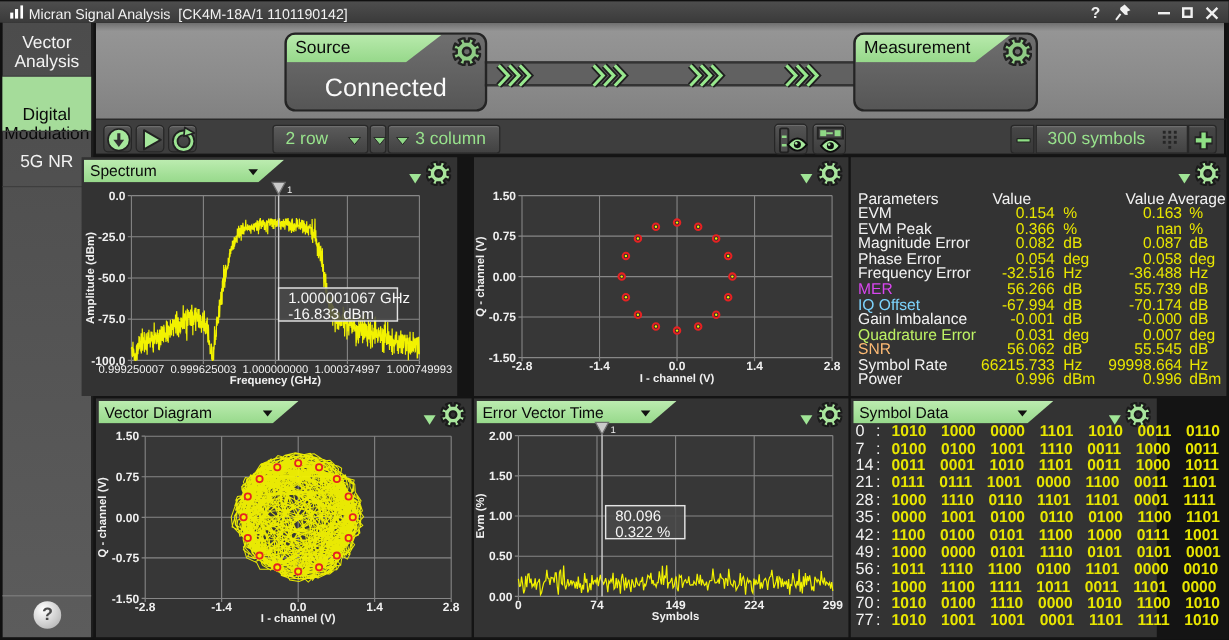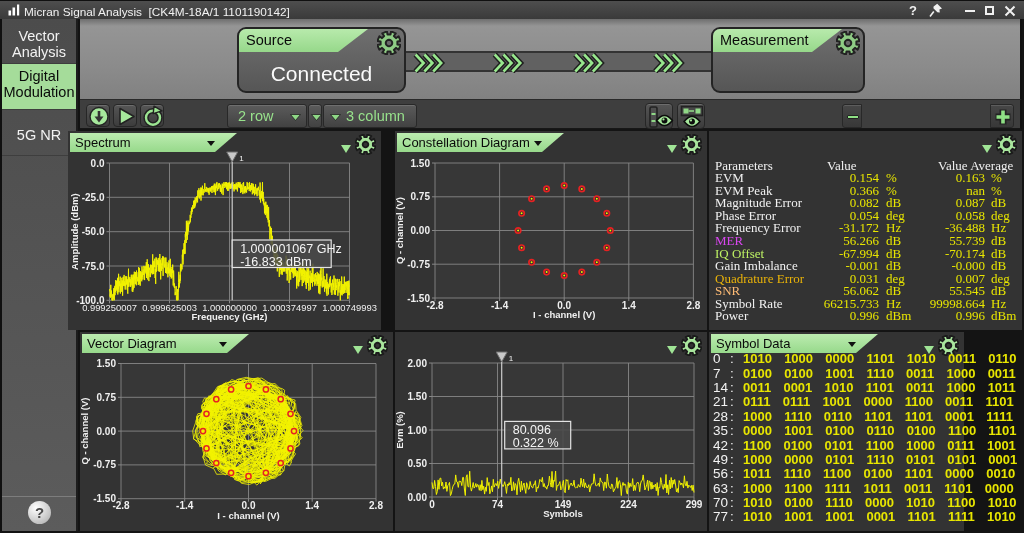--- a/index.html
+++ b/index.html
@@ -8,21 +8,21 @@
 #sidebar { position:absolute; left:0; top:19px; width:78px; height:512px; background:linear-gradient(180deg,#4c4c4c,#5c5c5c); border-left:2px solid #101010; border-right:2px solid #1d1d1d; }
 #topgray { position:absolute; left:80px; top:19px; width:942px; height:80px; background:linear-gradient(180deg,#6e6e6e 0px,#959595 7px,#8b8b8b 60%,#818181 100%); border-right:2px solid #101010; }
 #toolbar { position:absolute; left:80px; top:99px; width:942px; height:31px; background:#3e3e3e; border-top:1px solid #292929; border-bottom:2px solid #171717; border-right:2px solid #101010; }
 #panelbg { position:absolute; left:78px; top:129px; width:946px; height:404px; background:#141414; }
 .panel { position:absolute; background:#333333; }
 .tab { position:absolute; left:2px; top:2px; height:19px; background:linear-gradient(180deg,#bcecb0,#97d98b); clip-path:polygon(0 0,100% 0,calc(100% - 22px) 100%,0 100%); }
 .tabt { position:absolute; left:5px; top:2px; font-size:13px; color:#0a0a0a; white-space:nowrap; }
 .tabarr { position:absolute; top:8px; width:0; height:0; border-left:4.5px solid transparent; border-right:4.5px solid transparent; border-top:5.5px solid #111; }
 .hdr-tri { position:absolute; right:30px; top:14px; width:0; height:0; border-left:5.5px solid transparent; border-right:5.5px solid transparent; border-top:8px solid #a0e596; }
 .hdr-gear { position:absolute; right:5px; top:2.5px; }
-.esd { position:absolute; left:0; top:0; width:100%; height:100%; font-size:13px;font-family:Liberation Serif, serif; }
+.esd { position:absolute; left:0; top:0; width:100%; height:100%; font-size:13px; }
 .esr { position:absolute; left:6px; width:307px; height:13px; color:#e8e600; white-space:nowrap; }
 .esr .c0 { position:absolute; left:0; }
 .esr .c1 { position:absolute; left:93px; width:71px; text-align:right; }
 .esr .c2 { position:absolute; left:171px; }
 .esr .c3 { position:absolute; left:198px; width:72px; text-align:right; }
 .esr .c4 { position:absolute; left:276px; }
 .sdt { position:absolute; left:0; top:0; width:100%; height:100%; }
 .sdr { position:absolute; left:0; height:14px; font-size:13px; }
 .sdr .si { position:absolute; left:4px; color:#f2f2f2; font-size:13.5px; }
 .sdr .sc { position:absolute; left:21px; color:#f2f2f2; font-size:13.5px; }
@@ -54,21 +54,21 @@
         </svg></span>
   <span class="abs" style="left:965px;top:9px;width:10px;height:2.4px;background:#f0f0f0"></span>
   <span class="abs" style="left:985px;top:5px;width:9px;height:9px;border:2px solid #f0f0f0"></span>
   <svg width="12" height="12" viewBox="0 0 12 12" style="position:absolute;left:1004px;top:4px">
    <path d="M1.5,1.5 L10.5,10.5 M10.5,1.5 L1.5,10.5" stroke="#f0f0f0" stroke-width="2"></path>
       </svg>
  </div>
  <div id="sidebar">
   <div class="sideitem" style="top:9px">Vector<br>Analysis</div>
   <div class="sep" style="top:44px"></div>
-  <div class="sideitem" style="top:45px;height:45px;background:#a5dc9a;color:#0a0a0a;padding-top:4px">Digital<br>Modulation</div>
+  <div class="sideitem" style="top:45px;height:45px;background:#a5dc9a;color:#0a0a0a;padding-top:24px">Digital<br>Modulation</div>
   <div class="sep" style="top:90px"></div>
   <div class="sideitem" style="top:108px">5G NR</div>
   <div class="sep" style="top:136px"></div>
   <div class="sep" style="top:477px;background:#7d7d7d"></div>
   <div class="abs" style="left:26px;top:482px;width:23px;height:23px;border-radius:50%;background:radial-gradient(circle at 35% 30%,#ffffff,#d0d0d0 55%,#a8a8a8);text-align:center;font-weight:bold;font-size:15px;color:#4a4a4a;line-height:23px">?</div>
  </div>
  <div class="abs" style="left:390px;top:51px;width:322px;height:21px;background:#616161;border-top:2px solid #333;border-bottom:2px solid #333">
       <svg width="330" height="20" viewBox="0 0 330 20" style="position:absolute;left:0;top:0">
         <path d="M25.6,1.5 L33.6,10 L25.6,18.5" fill="none" stroke="#1f1f1f" stroke-width="5.6"></path>
         <path d="M34.400000000000006,1.5 L42.400000000000006,10 L34.400000000000006,18.5" fill="none" stroke="#1f1f1f" stroke-width="5.6"></path>
@@ -160,20 +160,37 @@
         <rect x="3.5" y="2.5" width="21" height="9" fill="#474747" stroke="#222" stroke-width="1.6"></rect>
         <rect x="5.5" y="4.5" width="5" height="5" fill="#8fd886"></rect>
         <rect x="17.5" y="4.5" width="5" height="5" fill="#8fd886"></rect>
         <line x1="10.5" y1="7" x2="16" y2="7" stroke="#8fd886" stroke-width="1.6"></line>
         <path d="M6.114999999999999,17.5 Q14,7.4300000000000015 21.885,17.5 Q14,27.57 6.114999999999999,17.5 Z" fill="#a6e89c" stroke="#0d0d0d" stroke-width="1.6"></path>
         <circle cx="14" cy="17.5" r="2.945" fill="#0d0d0d"></circle>
         <circle cx="12.955" cy="16.455" r="1.14" fill="#a6e89c"></circle>
       </svg></div>
  <div class="dd" style="left:842px;width:20px;border-radius:3px 0 0 3px;background:linear-gradient(180deg,#474747,#383838)">
       <span class="abs" style="left:4px;top:10px;width:12px;height:3.6px;background:#8fe085;border:1px solid #222;border-radius:1px"></span>
+    </div>
+ <div class="dd" style="left:863px;width:127px;border-radius:0">
+      <span class="abs" style="left:9px;top:3px">300 symbols</span>
+      <span class="abs" style="left:103px;top:3px">
+        <svg width="16" height="18" viewBox="0 0 16 18" style="display:block">
+          <rect x="2.0" y="1.0" width="2.4" height="2.4" fill="#262626"></rect>
+          <rect x="6.6" y="1.0" width="2.4" height="2.4" fill="#262626"></rect>
+          <rect x="11.2" y="1.0" width="2.4" height="2.4" fill="#262626"></rect>
+          <rect x="2.0" y="5.2" width="2.4" height="2.4" fill="#262626"></rect>
+          <rect x="6.6" y="5.2" width="2.4" height="2.4" fill="#262626"></rect>
+          <rect x="11.2" y="5.2" width="2.4" height="2.4" fill="#262626"></rect>
+          <rect x="2.0" y="9.4" width="2.4" height="2.4" fill="#262626"></rect>
+          <rect x="6.6" y="9.4" width="2.4" height="2.4" fill="#262626"></rect>
+          <rect x="11.2" y="9.4" width="2.4" height="2.4" fill="#262626"></rect>
+          <rect x="6.6" y="13.6" width="2.4" height="2.4" fill="#262626"></rect>
+        </svg>
+      </span>
     </div>
  <div class="dd" style="left:990px;width:24px;border-radius:0 3px 3px 0;background:linear-gradient(180deg,#474747,#383838)">
    <svg width="22" height="22" viewBox="0 0 22 22" style="position:absolute;left:1px;top:1px">
         <path d="M11,3.5 L11,18.5 M3.5,11 L18.5,11" stroke="#222" stroke-width="7"></path>
         <path d="M11,4.5 L11,17.5 M4.5,11 L17.5,11" stroke="#8fe085" stroke-width="3.6"></path>
       </svg>
  </div>
  <div id="panelbg"></div>
  <div class="panel" style="left:68px;top:131px;width:313px;height:199px">
       <div class="tab" style="width:167px">
@@ -221,24 +238,20 @@
         <path d="M41.5,159.7 L41.7,158.2 L41.9,161.8 L42.1,165.6 L42.2,163.4 L42.4,166.7 L42.6,160.9 L42.8,153.8 L43.0,164.6 L43.2,165.6 L43.3,159.5 L43.5,161.0 L43.7,163.5 L43.9,169.3 L44.1,166.4 L44.3,163.3 L44.5,169.3 L44.6,168.9 L44.8,169.3 L45.0,169.3 L45.2,169.3 L45.4,162.8 L45.6,167.6 L45.7,157.5 L45.9,157.0 L46.1,157.8 L46.3,169.3 L46.5,158.6 L46.7,155.7 L46.9,154.8 L47.0,164.2 L47.2,158.1 L47.4,160.9 L47.6,159.9 L47.8,149.0 L48.0,159.8 L48.2,155.2 L48.3,149.9 L48.5,158.3 L48.7,155.5 L48.9,154.2 L49.1,154.4 L49.3,161.8 L49.4,154.2 L49.6,146.8 L49.8,163.5 L50.0,149.6 L50.2,153.8 L50.4,158.1 L50.6,142.8 L50.7,149.9 L50.9,161.2 L51.1,153.8 L51.3,150.8 L51.5,155.2 L51.7,150.1 L51.8,154.4 L52.0,150.1 L52.2,145.6 L52.4,162.5 L52.6,152.6 L52.8,156.4 L53.0,152.9 L53.1,160.5 L53.3,156.9 L53.5,154.6 L53.7,148.3 L53.9,146.8 L54.1,161.0 L54.2,157.9 L54.4,149.5 L54.6,164.7 L54.8,155.8 L55.0,153.6 L55.2,145.8 L55.4,149.0 L55.5,154.8 L55.7,155.0 L55.9,154.3 L56.1,143.9 L56.3,155.1 L56.5,154.3 L56.7,150.4 L56.8,153.1 L57.0,153.4 L57.2,158.6 L57.4,152.2 L57.6,154.6 L57.8,145.2 L57.9,148.1 L58.1,151.9 L58.3,147.8 L58.5,153.5 L58.7,145.4 L58.9,151.4 L59.1,148.0 L59.2,158.7 L59.4,149.1 L59.6,160.8 L59.8,162.7 L60.0,152.6 L60.2,156.0 L60.3,149.8 L60.5,137.7 L60.7,155.3 L60.9,154.0 L61.1,149.2 L61.3,147.4 L61.5,151.2 L61.6,151.3 L61.8,145.9 L62.0,146.9 L62.2,155.8 L62.4,150.2 L62.6,149.4 L62.7,155.6 L62.9,148.0 L63.1,154.3 L63.3,143.7 L63.5,148.1 L63.7,148.6 L63.9,152.4 L64.0,149.6 L64.2,160.4 L64.4,155.3 L64.6,146.6 L64.8,160.9 L65.0,143.6 L65.1,158.5 L65.3,144.0 L65.5,153.1 L65.7,143.7 L65.9,147.3 L66.1,156.8 L66.3,140.7 L66.4,144.7 L66.6,148.1 L66.8,149.2 L67.0,148.5 L67.2,153.1 L67.4,141.0 L67.6,150.4 L67.7,152.8 L67.9,151.7 L68.1,150.6 L68.3,154.3 L68.5,139.6 L68.7,147.6 L68.8,141.1 L69.0,146.5 L69.2,150.5 L69.4,148.3 L69.6,149.5 L69.8,146.2 L70.0,148.3 L70.1,147.8 L70.3,153.9 L70.5,150.5 L70.7,136.1 L70.9,149.4 L71.1,151.5 L71.2,143.3 L71.4,137.0 L71.6,153.3 L71.8,146.0 L72.0,148.3 L72.2,154.7 L72.4,140.2 L72.5,144.4 L72.7,143.7 L72.9,148.3 L73.1,141.2 L73.3,146.8 L73.5,144.4 L73.6,149.8 L73.8,150.3 L74.0,135.4 L74.2,145.9 L74.4,141.2 L74.6,142.9 L74.8,145.1 L74.9,148.6 L75.1,138.6 L75.3,143.9 L75.5,142.9 L75.7,141.7 L75.9,134.9 L76.0,137.6 L76.2,139.2 L76.4,144.5 L76.6,149.1 L76.8,135.5 L77.0,138.1 L77.2,141.5 L77.3,137.5 L77.5,135.9 L77.7,135.5 L77.9,134.9 L78.1,142.7 L78.3,131.1 L78.5,146.9 L78.6,134.6 L78.8,136.6 L79.0,134.3 L79.2,128.3 L79.4,130.5 L79.6,145.5 L79.7,148.5 L79.9,133.9 L80.1,144.3 L80.3,138.4 L80.5,133.3 L80.7,147.5 L80.9,150.1 L81.0,136.3 L81.2,137.4 L81.4,138.9 L81.6,137.1 L81.8,142.2 L82.0,145.8 L82.1,146.0 L82.3,142.4 L82.5,146.1 L82.7,133.6 L82.9,136.7 L83.1,133.9 L83.3,141.8 L83.4,139.7 L83.6,141.6 L83.8,140.8 L84.0,134.4 L84.2,143.4 L84.4,133.2 L84.5,133.1 L84.7,123.3 L84.9,142.9 L85.1,129.7 L85.3,135.3 L85.5,134.8 L85.7,143.1 L85.8,137.3 L86.0,130.3 L86.2,135.0 L86.4,134.0 L86.6,136.1 L86.8,127.7 L87.0,134.5 L87.1,147.0 L87.3,138.2 L87.5,145.5 L87.7,152.9 L87.9,137.1 L88.1,126.3 L88.2,133.7 L88.4,140.7 L88.6,139.3 L88.8,127.3 L89.0,133.3 L89.2,133.4 L89.4,134.0 L89.5,133.4 L89.7,128.9 L89.9,130.3 L90.1,132.2 L90.3,140.0 L90.5,130.4 L90.6,137.2 L90.8,126.9 L91.0,140.5 L91.2,133.9 L91.4,133.1 L91.6,140.6 L91.8,123.0 L91.9,124.5 L92.1,135.7 L92.3,128.7 L92.5,131.0 L92.7,148.4 L92.9,131.9 L93.0,133.8 L93.2,133.1 L93.4,139.8 L93.6,135.3 L93.8,134.8 L94.0,127.1 L94.2,132.1 L94.3,134.1 L94.5,125.4 L94.7,137.5 L94.9,136.6 L95.1,144.9 L95.3,125.5 L95.4,129.0 L95.6,129.4 L95.8,130.9 L96.0,134.2 L96.2,133.7 L96.4,136.5 L96.6,136.3 L96.7,134.9 L96.9,126.6 L97.1,132.2 L97.3,135.8 L97.5,142.0 L97.7,139.3 L97.9,126.5 L98.0,132.9 L98.2,135.5 L98.4,138.0 L98.6,142.5 L98.8,141.9 L99.0,131.2 L99.1,138.7 L99.3,137.9 L99.5,138.0 L99.7,136.3 L99.9,146.3 L100.1,138.6 L100.3,142.4 L100.4,132.5 L100.6,142.2 L100.8,134.6 L101.0,129.4 L101.2,140.1 L101.4,142.0 L101.5,137.6 L101.7,138.9 L101.9,144.8 L102.1,136.6 L102.3,127.8 L102.5,141.0 L102.7,140.9 L102.8,145.9 L103.0,138.2 L103.2,147.5 L103.4,146.8 L103.6,138.0 L103.8,146.9 L103.9,136.0 L104.1,138.2 L104.3,142.1 L104.5,141.0 L104.7,133.6 L104.9,146.6 L105.1,149.6 L105.2,154.5 L105.4,147.1 L105.6,139.5 L105.8,143.1 L106.0,155.4 L106.2,156.3 L106.3,155.7 L106.5,152.5 L106.7,156.7 L106.9,155.7 L107.1,164.2 L107.3,161.5 L107.5,161.2 L107.6,161.1 L107.8,164.0 L108.0,161.8 L108.2,155.2 L108.4,168.5 L108.6,168.1 L108.8,169.3 L108.9,165.3 L109.1,169.3 L109.3,169.3 L109.5,158.5 L109.7,158.0 L109.9,161.5 L110.0,169.2 L110.2,160.1 L110.4,160.5 L110.6,151.5 L110.8,140.8 L111.0,151.2 L111.2,155.6 L111.3,156.5 L111.5,148.7 L111.7,148.1 L111.9,152.3 L112.1,143.7 L112.3,149.7 L112.4,135.3 L112.6,134.2 L112.8,132.8 L113.0,140.4 L113.2,133.4 L113.4,135.8 L113.6,135.9 L113.7,134.3 L113.9,138.5 L114.1,138.0 L114.3,123.7 L114.5,128.1 L114.7,124.4 L114.8,118.7 L115.0,133.5 L115.2,126.9 L115.4,120.3 L115.6,118.0 L115.8,121.4 L116.0,112.2 L116.1,115.9 L116.3,123.1 L116.5,120.4 L116.7,109.3 L116.9,110.2 L117.1,122.8 L117.3,103.0 L117.4,106.3 L117.6,100.9 L117.8,109.8 L118.0,108.2 L118.2,112.0 L118.4,89.8 L118.5,104.4 L118.7,93.2 L118.9,105.0 L119.1,99.3 L119.3,108.8 L119.5,100.3 L119.7,91.6 L119.8,103.7 L120.0,89.6 L120.2,93.0 L120.4,100.3 L120.6,96.4 L120.8,94.2 L120.9,92.1 L121.1,92.9 L121.3,93.0 L121.5,90.6 L121.7,92.1 L121.9,92.2 L122.1,87.5 L122.2,83.8 L122.4,90.7 L122.6,85.1 L122.8,86.4 L123.0,86.7 L123.2,80.1 L123.3,83.7 L123.5,76.6 L123.7,83.0 L123.9,78.6 L124.1,79.7 L124.3,80.6 L124.5,75.6 L124.6,77.2 L124.8,74.1 L125.0,75.4 L125.2,77.9 L125.4,74.0 L125.6,72.9 L125.7,69.7 L125.9,75.3 L126.1,72.2 L126.3,77.2 L126.5,69.3 L126.7,74.5 L126.9,76.4 L127.0,70.6 L127.2,66.5 L127.4,74.5 L127.6,72.8 L127.8,71.4 L128.0,72.2 L128.2,67.1 L128.3,70.5 L128.5,69.9 L128.7,65.5 L128.9,69.4 L129.1,65.3 L129.3,69.4 L129.4,69.8 L129.6,71.4 L129.8,59.4 L130.0,66.0 L130.2,63.8 L130.4,64.4 L130.6,63.4 L130.7,63.4 L130.9,57.2 L131.1,66.2 L131.3,67.5 L131.5,65.4 L131.7,66.2 L131.8,59.5 L132.0,59.0 L132.2,64.5 L132.4,65.6 L132.6,62.2 L132.8,56.5 L133.0,69.6 L133.1,58.8 L133.3,63.7 L133.5,56.8 L133.7,63.3 L133.9,60.6 L134.1,64.2 L134.2,62.4 L134.4,54.7 L134.6,56.3 L134.8,59.9 L135.0,61.2 L135.2,64.3 L135.4,59.6 L135.5,58.4 L135.7,58.5 L135.9,58.5 L136.1,61.7 L136.3,58.4 L136.5,58.2 L136.7,54.0 L136.8,52.2 L137.0,58.4 L137.2,60.4 L137.4,58.2 L137.6,59.8 L137.8,60.2 L137.9,58.0 L138.1,61.1 L138.3,55.9 L138.5,58.1 L138.7,56.9 L138.9,58.3 L139.1,59.9 L139.2,60.6 L139.4,58.3 L139.6,59.3 L139.8,56.8 L140.0,57.5 L140.2,61.7 L140.3,57.2 L140.5,61.6 L140.7,59.3 L140.9,58.2 L141.1,63.8 L141.3,57.0 L141.5,56.7 L141.6,57.7 L141.8,58.5 L142.0,58.3 L142.2,60.2 L142.4,57.9 L142.6,58.8 L142.7,56.7 L142.9,60.7 L143.1,56.2 L143.3,56.4 L143.5,57.3 L143.7,58.2 L143.9,55.0 L144.0,62.0 L144.2,55.3 L144.4,55.9 L144.6,55.7 L144.8,55.4 L145.0,58.6 L145.1,57.4 L145.3,54.5 L145.5,55.1 L145.7,55.8 L145.9,61.2 L146.1,54.7 L146.3,52.6 L146.4,53.1 L146.6,55.5 L146.8,61.2 L147.0,53.2 L147.2,56.6 L147.4,64.1 L147.6,54.9 L147.7,60.8 L147.9,60.1 L148.1,58.0 L148.3,52.0 L148.5,57.1 L148.7,55.0 L148.8,51.2 L149.0,51.2 L149.2,56.1 L149.4,56.5 L149.6,59.7 L149.8,57.9 L150.0,54.4 L150.1,54.5 L150.3,55.3 L150.5,52.5 L150.7,58.1 L150.9,55.8 L151.1,53.3 L151.2,53.8 L151.4,52.2 L151.6,54.4 L151.8,56.6 L152.0,54.4 L152.2,58.7 L152.4,60.7 L152.5,53.7 L152.7,55.7 L152.9,54.5 L153.1,60.9 L153.3,56.6 L153.5,57.4 L153.6,58.2 L153.8,62.6 L154.0,56.5 L154.2,52.6 L154.4,54.2 L154.6,57.3 L154.8,55.4 L154.9,53.0 L155.1,64.1 L155.3,55.7 L155.5,53.6 L155.7,53.2 L155.9,51.2 L156.0,51.7 L156.2,54.3 L156.4,54.3 L156.6,52.8 L156.8,57.0 L157.0,55.4 L157.2,52.4 L157.3,51.2 L157.5,55.7 L157.7,55.3 L157.9,54.5 L158.1,51.2 L158.3,55.2 L158.5,51.2 L158.6,58.2 L158.8,55.7 L159.0,55.7 L159.2,52.6 L159.4,51.8 L159.6,59.8 L159.7,57.9 L159.9,54.0 L160.1,57.1 L160.3,59.8 L160.5,51.7 L160.7,53.4 L160.9,53.4 L161.0,56.5 L161.2,51.7 L161.4,55.7 L161.6,51.5 L161.8,57.8 L162.0,57.7 L162.1,54.3 L162.3,57.2 L162.5,52.9 L162.7,54.2 L162.9,57.9 L163.1,54.8 L163.3,56.1 L163.4,52.1 L163.6,57.0 L163.8,56.4 L164.0,51.2 L164.2,51.2 L164.4,51.2 L164.5,54.9 L164.7,54.4 L164.9,51.2 L165.1,55.5 L165.3,58.2 L165.5,54.8 L165.7,53.7 L165.8,57.8 L166.0,60.4 L166.2,59.7 L166.4,53.1 L166.6,57.6 L166.8,55.7 L167.0,54.6 L167.1,53.3 L167.3,56.3 L167.5,53.7 L167.7,58.1 L167.9,56.4 L168.1,58.5 L168.2,51.7 L168.4,55.4 L168.6,57.7 L168.8,56.5 L169.0,56.1 L169.2,53.2 L169.4,60.4 L169.5,58.7 L169.7,56.6 L169.9,51.2 L170.1,52.4 L170.3,55.8 L170.5,53.2 L170.6,51.2 L170.8,56.2 L171.0,56.6 L171.2,51.7 L171.4,53.9 L171.6,53.4 L171.8,57.1 L171.9,51.2 L172.1,51.2 L172.3,53.8 L172.5,53.4 L172.7,62.0 L172.9,53.6 L173.0,56.2 L173.2,54.2 L173.4,53.5 L173.6,56.7 L173.8,61.0 L174.0,54.5 L174.2,58.0 L174.3,56.8 L174.5,57.7 L174.7,56.9 L174.9,63.1 L175.1,52.0 L175.3,55.1 L175.4,52.4 L175.6,51.2 L175.8,55.9 L176.0,61.7 L176.2,58.8 L176.4,59.8 L176.6,57.6 L176.7,55.8 L176.9,62.4 L177.1,55.0 L177.3,60.9 L177.5,55.2 L177.7,56.5 L177.9,57.2 L178.0,56.5 L178.2,58.0 L178.4,58.2 L178.6,61.6 L178.8,56.4 L179.0,51.2 L179.1,51.2 L179.3,52.2 L179.5,54.2 L179.7,58.6 L179.9,51.9 L180.1,56.7 L180.3,56.8 L180.4,57.5 L180.6,56.3 L180.8,58.0 L181.0,56.9 L181.2,60.1 L181.4,57.9 L181.5,51.2 L181.7,57.0 L181.9,57.5 L182.1,55.1 L182.3,54.6 L182.5,60.4 L182.7,57.5 L182.8,54.0 L183.0,56.1 L183.2,56.6 L183.4,52.1 L183.6,59.1 L183.8,56.8 L183.9,58.7 L184.1,52.4 L184.3,63.3 L184.5,59.2 L184.7,58.8 L184.9,55.1 L185.1,55.3 L185.2,52.8 L185.4,62.2 L185.6,54.9 L185.8,58.3 L186.0,59.6 L186.2,55.9 L186.3,60.6 L186.5,64.3 L186.7,59.0 L186.9,62.7 L187.1,60.1 L187.3,56.9 L187.5,57.2 L187.6,53.3 L187.8,59.0 L188.0,63.3 L188.2,60.9 L188.4,61.6 L188.6,62.6 L188.8,57.5 L188.9,61.0 L189.1,65.2 L189.3,56.9 L189.5,59.5 L189.7,58.1 L189.9,59.0 L190.0,57.5 L190.2,59.4 L190.4,55.7 L190.6,58.4 L190.8,58.6 L191.0,58.6 L191.2,64.6 L191.3,60.6 L191.5,61.7 L191.7,59.2 L191.9,68.5 L192.1,51.5 L192.3,60.6 L192.4,68.4 L192.6,71.5 L192.8,63.5 L193.0,62.7 L193.2,66.5 L193.4,62.1 L193.6,66.6 L193.7,60.0 L193.9,67.6 L194.1,63.9 L194.3,58.2 L194.5,51.2 L194.7,70.2 L194.8,67.3 L195.0,69.7 L195.2,60.9 L195.4,72.7 L195.6,69.6 L195.8,67.7 L196.0,73.9 L196.1,74.4 L196.3,72.4 L196.5,82.4 L196.7,79.4 L196.9,74.1 L197.1,71.6 L197.3,74.2 L197.4,84.1 L197.6,77.2 L197.8,70.7 L198.0,72.8 L198.2,77.1 L198.4,82.5 L198.5,74.4 L198.7,82.2 L198.9,86.7 L199.1,85.8 L199.3,73.9 L199.5,82.1 L199.7,77.9 L199.8,88.5 L200.0,81.4 L200.2,91.4 L200.4,90.0 L200.6,75.9 L200.8,87.0 L200.9,95.4 L201.1,94.1 L201.3,92.9 L201.5,89.0 L201.7,99.9 L201.9,108.3 L202.1,101.1 L202.2,100.6 L202.4,101.3 L202.6,95.6 L202.8,102.6 L203.0,100.9 L203.2,113.2 L203.3,103.1 L203.5,97.2 L203.7,113.1 L203.9,110.3 L204.1,112.1 L204.3,104.8 L204.5,120.8 L204.6,117.4 L204.8,115.0 L205.0,114.0 L205.2,121.5 L205.4,117.9 L205.6,122.0 L205.7,120.4 L205.9,122.6 L206.1,129.1 L206.3,123.4 L206.5,118.9 L206.7,130.2 L206.9,126.7 L207.0,122.2 L207.2,132.9 L207.4,126.4 L207.6,134.3 L207.8,122.3 L208.0,116.2 L208.2,118.6 L208.3,132.2 L208.5,126.8 L208.7,132.8 L208.9,130.8 L209.1,122.6 L209.3,140.4 L209.4,125.8 L209.6,132.4 L209.8,124.1 L210.0,131.3 L210.2,136.5 L210.4,131.2 L210.6,128.7 L210.7,132.9 L210.9,130.4 L211.1,136.4 L211.3,145.9 L211.5,128.6 L211.7,129.9 L211.8,133.2 L212.0,133.9 L212.2,128.5 L212.4,137.2 L212.6,138.9 L212.8,136.0 L213.0,128.3 L213.1,143.3 L213.3,128.6 L213.5,139.3 L213.7,142.1 L213.9,128.7 L214.1,136.7 L214.2,143.8 L214.4,138.5 L214.6,131.1 L214.8,129.7 L215.0,139.1 L215.2,134.3 L215.4,132.6 L215.5,140.5 L215.7,139.7 L215.9,137.1 L216.1,140.1 L216.3,139.9 L216.5,136.8 L216.7,137.1 L216.8,140.6 L217.0,139.8 L217.2,131.0 L217.4,136.3 L217.6,133.0 L217.8,130.7 L217.9,134.3 L218.1,124.7 L218.3,142.6 L218.5,133.3 L218.7,139.9 L218.9,127.4 L219.1,128.4 L219.2,149.5 L219.4,143.9 L219.6,134.5 L219.8,133.9 L220.0,134.3 L220.2,139.0 L220.3,136.0 L220.5,135.0 L220.7,139.2 L220.9,132.9 L221.1,152.0 L221.3,135.4 L221.5,145.0 L221.6,133.6 L221.8,140.5 L222.0,144.4 L222.2,138.8 L222.4,144.7 L222.6,144.8 L222.7,148.6 L222.9,139.8 L223.1,136.8 L223.3,133.9 L223.5,140.7 L223.7,133.9 L223.9,139.9 L224.0,140.6 L224.2,136.8 L224.4,134.1 L224.6,142.2 L224.8,141.8 L225.0,141.3 L225.1,140.0 L225.3,146.9 L225.5,134.7 L225.7,143.0 L225.9,138.1 L226.1,145.6 L226.3,138.8 L226.4,138.7 L226.6,143.5 L226.8,129.5 L227.0,139.1 L227.2,131.0 L227.4,135.8 L227.6,145.2 L227.7,143.7 L227.9,139.0 L228.1,141.3 L228.3,141.4 L228.5,143.4 L228.7,157.5 L228.8,143.2 L229.0,154.7 L229.2,139.9 L229.4,146.3 L229.6,146.3 L229.8,143.5 L230.0,140.7 L230.1,150.6 L230.3,152.5 L230.5,148.6 L230.7,155.3 L230.9,148.1 L231.1,133.4 L231.2,148.8 L231.4,139.0 L231.6,150.7 L231.8,146.6 L232.0,144.8 L232.2,143.3 L232.4,139.8 L232.5,133.0 L232.7,142.0 L232.9,142.5 L233.1,148.9 L233.3,140.0 L233.5,144.8 L233.6,138.7 L233.8,143.8 L234.0,133.5 L234.2,155.1 L234.4,145.4 L234.6,138.7 L234.8,145.8 L234.9,148.4 L235.1,149.7 L235.3,152.0 L235.5,143.4 L235.7,130.0 L235.9,137.6 L236.0,150.6 L236.2,149.3 L236.4,146.7 L236.6,138.6 L236.8,149.2 L237.0,148.5 L237.2,139.5 L237.3,139.7 L237.5,146.9 L237.7,151.2 L237.9,153.8 L238.1,148.9 L238.3,157.8 L238.5,140.7 L238.6,148.7 L238.8,150.6 L239.0,134.4 L239.2,138.5 L239.4,152.0 L239.6,140.4 L239.7,138.8 L239.9,149.8 L240.1,151.1 L240.3,146.3 L240.5,154.9 L240.7,137.3 L240.9,159.7 L241.0,152.3 L241.2,147.5 L241.4,147.3 L241.6,145.1 L241.8,144.5 L242.0,147.4 L242.1,139.7 L242.3,158.6 L242.5,146.4 L242.7,150.5 L242.9,145.7 L243.1,145.3 L243.3,151.9 L243.4,150.4 L243.6,142.1 L243.8,144.8 L244.0,150.8 L244.2,135.1 L244.4,133.6 L244.5,155.5 L244.7,145.3 L244.9,132.7 L245.1,142.7 L245.3,146.0 L245.5,148.5 L245.7,150.5 L245.8,148.7 L246.0,150.7 L246.2,143.3 L246.4,149.9 L246.6,150.3 L246.8,154.7 L247.0,148.1 L247.1,153.1 L247.3,149.0 L247.5,142.0 L247.7,146.0 L247.9,145.3 L248.1,146.2 L248.2,148.0 L248.4,149.1 L248.6,150.2 L248.8,144.1 L249.0,154.8 L249.2,140.9 L249.4,148.5 L249.5,153.1 L249.7,151.7 L249.9,152.8 L250.1,148.0 L250.3,153.2 L250.5,142.5 L250.6,153.7 L250.8,162.3 L251.0,153.5 L251.2,161.0 L251.4,149.7 L251.6,143.4 L251.8,145.8 L251.9,163.2 L252.1,154.1 L252.3,139.5 L252.5,148.0 L252.7,154.9 L252.9,143.9 L253.0,135.9 L253.2,142.6 L253.4,149.4 L253.6,148.2 L253.8,146.7 L254.0,153.9 L254.2,156.5 L254.3,150.2 L254.5,156.0 L254.7,151.0 L254.9,150.1 L255.1,137.3 L255.3,155.7 L255.4,151.6 L255.6,151.9 L255.8,148.5 L256.0,145.1 L256.2,154.0 L256.4,156.0 L256.6,160.7 L256.7,156.7 L256.9,148.3 L257.1,151.9 L257.3,157.4 L257.5,153.8 L257.7,151.5 L257.9,148.8 L258.0,155.2 L258.2,153.3 L258.4,162.4 L258.6,158.7 L258.8,142.7 L259.0,164.8 L259.1,154.2 L259.3,151.0 L259.5,157.5 L259.7,157.1 L259.9,152.8 L260.1,152.6 L260.3,153.1 L260.4,163.5 L260.6,153.6 L260.8,157.7 L261.0,156.0 L261.2,151.6 L261.4,149.3 L261.5,147.9 L261.7,156.0 L261.9,147.9 L262.1,146.5 L262.3,146.8 L262.5,145.4 L262.7,154.3 L262.8,154.5 L263.0,152.4 L263.2,161.5 L263.4,152.5 L263.6,156.9 L263.8,156.0 L263.9,164.0 L264.1,162.0 L264.3,154.2 L264.5,149.0 L264.7,148.5 L264.9,154.7 L265.1,155.4 L265.2,159.2 L265.4,152.1 L265.6,155.9 L265.8,151.1 L266.0,144.5 L266.2,156.1 L266.3,163.4 L266.5,159.8 L266.7,163.3 L266.9,161.8 L267.1,147.5 L267.3,153.7 L267.5,163.9 L267.6,151.4 L267.8,148.0 L268.0,157.4 L268.2,159.2 L268.4,157.3 L268.6,153.8 L268.8,151.8 L268.9,148.8 L269.1,148.7 L269.3,148.9 L269.5,147.9 L269.7,152.0 L269.9,164.7 L270.0,156.7 L270.2,154.2 L270.4,158.3 L270.6,150.9 L270.8,158.3 L271.0,161.6 L271.2,148.0 L271.3,152.5 L271.5,155.2 L271.7,151.1 L271.9,150.4 L272.1,154.6 L272.3,169.3 L272.4,160.6 L272.6,159.4 L272.8,162.5 L273.0,155.8 L273.2,150.1 L273.4,159.8 L273.6,163.6 L273.7,145.5 L273.9,159.8 L274.1,164.4 L274.3,156.0 L274.5,154.9 L274.7,161.5 L274.8,153.0 L275.0,160.4 L275.2,163.0 L275.4,156.7 L275.6,153.3 L275.8,161.5 L276.0,156.0 L276.1,158.5 L276.3,145.6 L276.5,162.1 L276.7,150.1 L276.9,158.5 L277.1,159.0 L277.3,154.1 L277.4,153.2 L277.6,151.1 L277.8,156.6 L278.0,162.0 L278.2,161.7 L278.4,155.7 L278.5,155.4 L278.7,150.7 L278.9,156.4 L279.1,152.8 L279.3,150.2 L279.5,158.1 L279.7,167.7 L279.8,165.9 L280.0,167.5 L280.2,150.1 L280.4,164.2 L280.6,152.3 L280.8,156.1 L280.9,149.6 L281.1,153.8 L281.3,160.2 L281.5,164.2" fill="none" stroke="#f2f200" stroke-width="1"></path>
         <line x1="164.2" y1="30" x2="164.2" y2="169.3" stroke="#cccccc" stroke-width="1.2"></line>
         <polygon points="158.7,21 169.7,21 164.2,31" fill="#c9c9c9" stroke="#6f6f6f" stroke-width="1"></polygon>
         <text x="171.2" y="30" font-size="8" fill="#f0f0f0">1</text>
         <rect x="164.2" y="109" width="99" height="27.5" fill="#4a4a4a" fill-opacity="0.88" stroke="#e3e3e3" stroke-width="1.2"></rect>
         <text x="172.2" y="121.5" font-size="12.5" fill="#f5f5f5">1.000001067 GHz</text>
         <text x="172.2" y="135.0" font-size="12.5" fill="#f5f5f5">-16.833 dBm</text>
       </svg>
     </div>
     <div class="panel" style="left:395px;top:131px;width:312px;height:199px">
-      <div class="tab" style="width:167px">
-        <span class="tabt">Constellation Diagram</span>
-        <span class="tabarr" style="left:137px"></span>
-      </div>
       <span class="hdr-tri"></span>
       <div class="hdr-gear"><svg width="21" height="21" viewBox="0 0 21 21">
           <path d="M20.63,12.31 L18.94,16.38 L16.62,14.76 L14.76,16.62 L16.38,18.94 L12.31,20.63 L11.81,17.84 L9.19,17.84 L8.69,20.63 L4.62,18.94 L6.24,16.62 L4.38,14.76 L2.06,16.38 L0.37,12.31 L3.16,11.81 L3.16,9.19 L0.37,8.69 L2.06,4.62 L4.38,6.24 L6.24,4.38 L4.62,2.06 L8.69,0.37 L9.19,3.16 L11.81,3.16 L12.31,0.37 L16.38,2.06 L14.76,4.38 L16.62,6.24 L18.94,4.62 L20.63,8.69 L17.84,9.19 L17.84,11.81 Z M13.34,10.50 L13.12,11.58 L12.50,12.50 L11.58,13.12 L10.50,13.34 L9.42,13.12 L8.50,12.50 L7.88,11.58 L7.67,10.50 L7.88,9.42 L8.50,8.50 L9.42,7.88 L10.50,7.67 L11.58,7.88 L12.50,8.50 L13.12,9.42 L13.34,10.50 Z" fill="#a9e69d" stroke="#1b1b1b" stroke-width="1.8" fill-rule="evenodd" stroke-linejoin="round"></path>
         </svg></div>
       <svg width="312" height="199" viewBox="0 0 312 199" style="position:absolute;left:0;top:0">
         <rect x="40" y="32" width="258.4" height="135" fill="#373737"></rect>
         <line x1="40.0" y1="32" x2="40.0" y2="167" stroke="#878787" stroke-width="0.9"></line>
         <line x1="40.0" y1="167" x2="40.0" y2="170" stroke="#878787" stroke-width="1"></line>
         <line x1="104.6" y1="32" x2="104.6" y2="167" stroke="#878787" stroke-width="0.9"></line>
         <line x1="104.6" y1="167" x2="104.6" y2="170" stroke="#878787" stroke-width="1"></line>
@@ -338,48 +351,48 @@
         </div>
         <div class="esr" style="top:76.8px">
           <span class="c0" style="color:#f2f2f2">Phase Error</span>
           <span class="c1">0.054</span>
           <span class="c2">deg</span>
           <span class="c3">0.058</span>
           <span class="c4">deg</span>
         </div>
         <div class="esr" style="top:89.3px">
           <span class="c0" style="color:#f2f2f2">Frequency Error</span>
-          <span class="c1">-31.172</span>
+          <span class="c1">-32.516</span>
           <span class="c2">Hz</span>
           <span class="c3">-36.488</span>
           <span class="c4">Hz</span>
         </div>
         <div class="esr" style="top:101.9px">
           <span class="c0" style="color:#d946ef">MER</span>
           <span class="c1">56.266</span>
           <span class="c2">dB</span>
           <span class="c3">55.739</span>
           <span class="c4">dB</span>
         </div>
         <div class="esr" style="top:114.5px">
-          <span class="c0" style="color:#bef264">IQ Offset</span>
+          <span class="c0" style="color:#7dd3fc">IQ Offset</span>
           <span class="c1">-67.994</span>
           <span class="c2">dB</span>
           <span class="c3">-70.174</span>
           <span class="c4">dB</span>
         </div>
         <div class="esr" style="top:127.1px">
           <span class="c0" style="color:#f2f2f2">Gain Imbalance</span>
           <span class="c1">-0.001</span>
           <span class="c2">dB</span>
           <span class="c3">-0.000</span>
           <span class="c4">dB</span>
         </div>
         <div class="esr" style="top:139.6px">
-          <span class="c0" style="color:#eab308">Quadrature Error</span>
+          <span class="c0" style="color:#bef264">Quadrature Error</span>
           <span class="c1">0.031</span>
           <span class="c2">deg</span>
           <span class="c3">0.007</span>
           <span class="c4">deg</span>
         </div>
         <div class="esr" style="top:152.2px">
           <span class="c0" style="color:#fdba74">SNR</span>
           <span class="c1">56.062</span>
           <span class="c2">dB</span>
           <span class="c3">55.545</span>
@@ -457,20 +470,24 @@
         <circle cx="126.5" cy="116.4" r="2.6" fill="#f2f200" stroke="#e62222" stroke-width="1.5"></circle>
         <circle cx="136.3" cy="131.0" r="2.6" fill="#f2f200" stroke="#e62222" stroke-width="1.5"></circle>
         <circle cx="151.1" cy="140.8" r="2.6" fill="#f2f200" stroke="#e62222" stroke-width="1.5"></circle>
         <circle cx="168.5" cy="144.2" r="2.6" fill="#f2f200" stroke="#e62222" stroke-width="1.5"></circle>
         <circle cx="185.9" cy="140.8" r="2.6" fill="#f2f200" stroke="#e62222" stroke-width="1.5"></circle>
         <circle cx="200.7" cy="131.0" r="2.6" fill="#f2f200" stroke="#e62222" stroke-width="1.5"></circle>
         <circle cx="210.5" cy="116.4" r="2.6" fill="#f2f200" stroke="#e62222" stroke-width="1.5"></circle>
       </svg>
     </div>
     <div class="panel" style="left:395px;top:332px;width:312px;height:199px">
+      <div class="tab" style="width:167px">
+        <span class="tabt">Error Vector Time</span>
+        <span class="tabarr" style="left:137px"></span>
+      </div>
       <span class="hdr-tri"></span>
       <div class="hdr-gear"><svg width="21" height="21" viewBox="0 0 21 21">
           <path d="M20.63,12.31 L18.94,16.38 L16.62,14.76 L14.76,16.62 L16.38,18.94 L12.31,20.63 L11.81,17.84 L9.19,17.84 L8.69,20.63 L4.62,18.94 L6.24,16.62 L4.38,14.76 L2.06,16.38 L0.37,12.31 L3.16,11.81 L3.16,9.19 L0.37,8.69 L2.06,4.62 L4.38,6.24 L6.24,4.38 L4.62,2.06 L8.69,0.37 L9.19,3.16 L11.81,3.16 L12.31,0.37 L16.38,2.06 L14.76,4.38 L16.62,6.24 L18.94,4.62 L20.63,8.69 L17.84,9.19 L17.84,11.81 Z M13.34,10.50 L13.12,11.58 L12.50,12.50 L11.58,13.12 L10.50,13.34 L9.42,13.12 L8.50,12.50 L7.88,11.58 L7.67,10.50 L7.88,9.42 L8.50,8.50 L9.42,7.88 L10.50,7.67 L11.58,7.88 L12.50,8.50 L13.12,9.42 L13.34,10.50 Z" fill="#a9e69d" stroke="#1b1b1b" stroke-width="1.8" fill-rule="evenodd" stroke-linejoin="round"></path>
         </svg></div>
       <svg width="312" height="199" viewBox="0 0 312 199" style="position:absolute;left:0;top:0">
         <rect x="37" y="31" width="262" height="134" fill="#373737"></rect>
         <line x1="37.0" y1="31" x2="37.0" y2="165" stroke="#878787" stroke-width="0.9"></line>
         <line x1="37.0" y1="165" x2="37.0" y2="168" stroke="#878787" stroke-width="1"></line>
         <line x1="102.5" y1="31" x2="102.5" y2="165" stroke="#878787" stroke-width="0.9"></line>
         <line x1="102.5" y1="165" x2="102.5" y2="168" stroke="#878787" stroke-width="1"></line>

